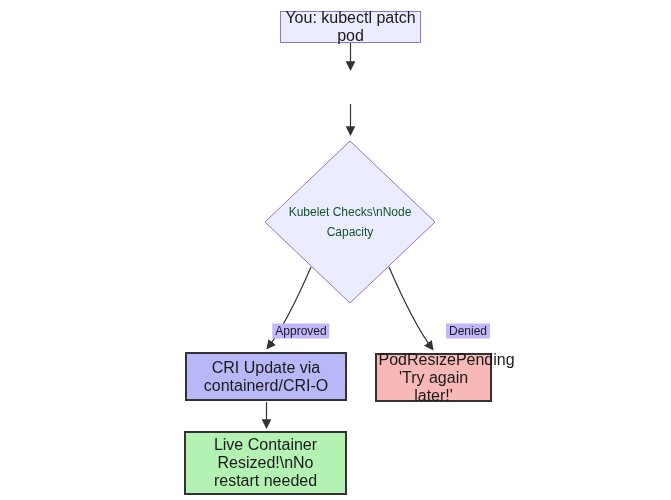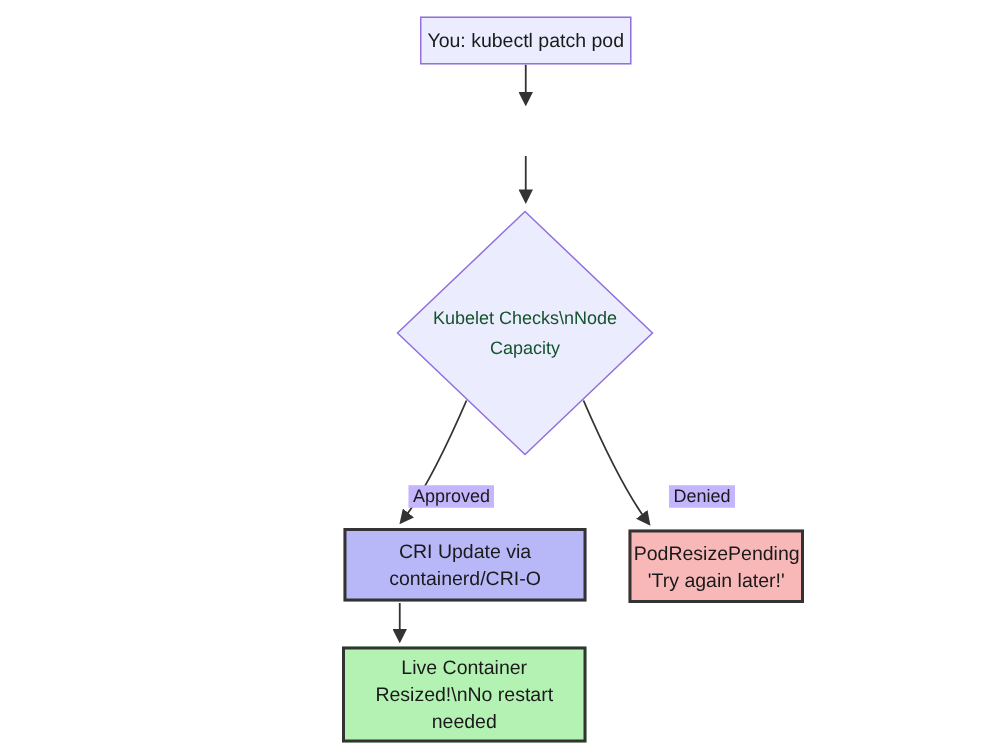--- a/index.html
+++ b/index.html
@@ -22,32 +22,31 @@
     width: 671px; height: 500px;
     z-index: 1;
   }
   .node {
     position: absolute;
     z-index: 2;
     display: flex;
     align-items: center;
     justify-content: center;
     text-align: center;
-    font-size: 13px;
+    font-size: 16px;
     line-height: 18px;
     color: #1a1a1a;
     box-sizing: border-box;
   }
   .node-lavender {
     background: #ECECFF;
     border: 1px solid #9370DB;
   }
   .node-dark-border {
     border: 2px solid #333333;
-    margin-left: 44px;
   }
   .node-user    { left: 280px; top: 11px;  width: 141px; height: 32px; }
   .node-api     { left: 277px; top: 73px;  width: 147px; height: 31px; }
   .node-cri     { left: 185px; top: 352px; width: 162px; height: 49px; background: #b8b8f8; }
   .node-live    { left: 184px; top: 431px; width: 163px; height: 64px; background: #b4f2b4; }
   .node-pending { left: 375px; top: 353px; width: 117px; height: 49px; background: #f8b8b8; }
   .node-cri .txt, .node-live .txt { width: 132px; }
   .node-pending .txt { width: 110px; }
   .diamond {
     position: absolute;

